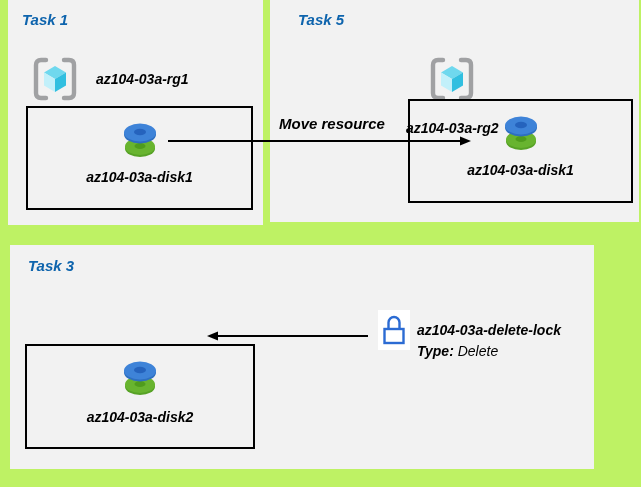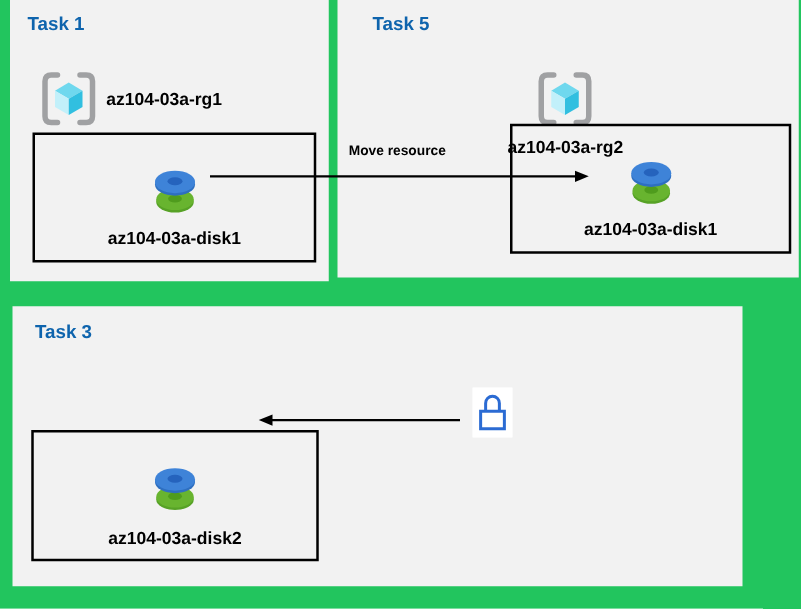--- a/index.html
+++ b/index.html
@@ -1,45 +1,45 @@
 <!DOCTYPE html>
 <html style="--panel-bg: #f2f2f2; --title-blue: #0e64ad; --label-black: #000000; --box-border: #000000; --arrow-black: #000000; --bracket-gray: #a0a1a3; --cube-top: #6fd8ee; --cube-left: #c2f0fa; --cube-right: #31bfe0; --disk-blue: #3e83d8; --disk-blue-rim: #2e6fc0; --disk-blue-dark: #2563bd; --disk-green: #68b42f; --disk-green-rim: #57a226; --disk-green-dark: #4f9c1d; --lock-blue: #2b6bd3; --lock-bg: #ffffff;"><head>
 <meta charset="utf-8">
 <style>
   html,body{margin:0;padding:0;background:#fff;}
   .canvas{
-    position:relative;width:641px;height:487px;background:#22c55e;overflow:hidden;
-    font-family:"Liberation Sans",sans-serif;color:var(--label-black,#000);
+    position:relative;width:641px;height:487px;background:#bef264;overflow:hidden;
+    font-family:"Liberation Sans",sans-serif;color:var(--label-black,#000);font-style:italic;
   }
   .panel{position:absolute;background:var(--panel-bg,#f2f2f2);}
   #panel-task1{left:8px;top:0;width:255px;height:225px;}
   #panel-task2{left:270px;top:0;width:369px;height:222px;}
   #panel-task3{left:10px;top:245px;width:584px;height:224px;}
   .task-title{
     position:absolute;margin:0;font-size:15px;font-weight:700;
     color:var(--title-blue,#0e64ad);white-space:nowrap;
   }
   #panel-task1 .task-title{left:14px;top:11px;}
   #panel-task2 .task-title{left:28px;top:11px;}
   #panel-task3 .task-title{left:18px;top:12px;}
-  .rg-row{position:absolute;display:flex;align-items:center;gap:8px;}
+  .rg-row{position:absolute;display:flex;align-items:center;gap:19px;}
   #panel-task1 .rg-row{left:25px;top:57px;}
   #panel-task2 .rg-row{left:136px;top:57px;flex-direction:column;}
   #panel-task3 .rg-row{left:21px;top:52px;}
   .rg-label,.disk-label{font-size:14px;font-weight:700;white-space:nowrap;}
   .resource-box{
     position:absolute;border:2px solid var(--box-border,#000);box-sizing:border-box;
-    display:flex;flex-direction:column;align-items:center;padding-top:27px;gap:11px;
+    display:flex;flex-direction:column;align-items:center;padding-top:14px;gap:11px;
   }
   #panel-task1 .resource-box{left:18px;top:106px;width:227px;height:104px;}
   #panel-task2 .resource-box{left:138px;top:99px;width:225px;height:104px;}
   #panel-task3 .resource-box{left:15px;top:99px;width:230px;height:105px;gap:13px;}
   .icon{display:block;line-height:0;}
   .move-label{
-    position:absolute;left:279px;top:115px;font-size:11px;font-weight:700;white-space:nowrap;
+    position:absolute;left:279px;top:115px;font-size:15px;font-weight:700;white-space:nowrap;
   }
   .lock-group{position:absolute;left:378px;top:310px;display:flex;align-items:flex-start;}
   .lock-box{display:block;line-height:0;background:var(--lock-bg,#fff);}
   .lock-text{margin-left:7px;margin-top:10px;line-height:21px;font-size:14px;white-space:nowrap;}
   .lock-name{font-weight:700;}
   .lock-type-label{font-weight:700;}
   .arrows-overlay{position:absolute;left:0;top:0;pointer-events:none;}
 </style>
 </head>
 <body>
@@ -124,20 +124,24 @@
   <div class="move-label">Move resource</div>
 
   <div class="lock-group">
     <span class="lock-box icon">
       <svg width="32" height="40" viewBox="0 0 32 40">
         <rect x="0" y="0" width="32" height="40" fill="var(--lock-bg)"></rect>
         <path d="M10.5 19 V12.5 a5.5 5.5 0 0 1 11 0 V19" fill="none" stroke="var(--lock-blue)" stroke-width="2.4"></path>
         <rect x="6.5" y="19" width="19" height="14" fill="var(--lock-bg)" stroke="var(--lock-blue)" stroke-width="2.4"></rect>
       </svg>
     </span>
+    <div class="lock-text">
+      <div class="lock-name">az104-03a-delete-lock</div>
+      <div class="lock-type"><span class="lock-type-label">Type:</span> <span class="lock-type-value">Delete</span></div>
+    </div>
   </div>
 
   <svg class="arrows-overlay" width="641" height="487" viewBox="0 0 641 487">
     <g>
       <line x1="168" y1="141" x2="461" y2="141" stroke="var(--arrow-black)" stroke-width="1.8"></line>
       <polygon points="471,141 460,136.5 460,145.5" fill="var(--arrow-black)"></polygon>
     </g>
     <g>
       <line x1="368" y1="336" x2="217" y2="336" stroke="var(--arrow-black)" stroke-width="1.8"></line>
       <polygon points="207,336 218,331.5 218,340.5" fill="var(--arrow-black)"></polygon>

